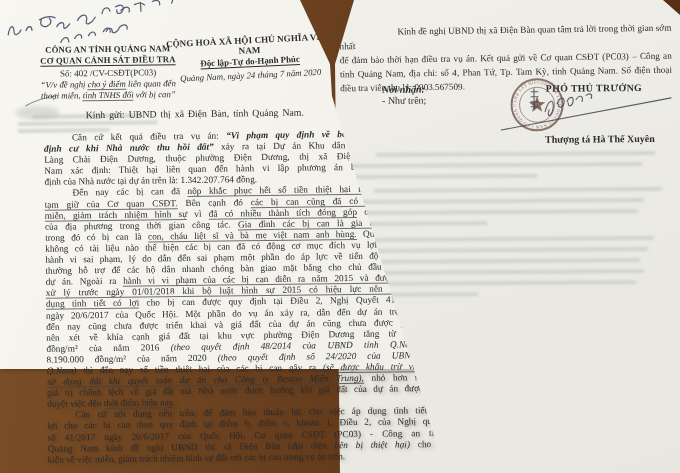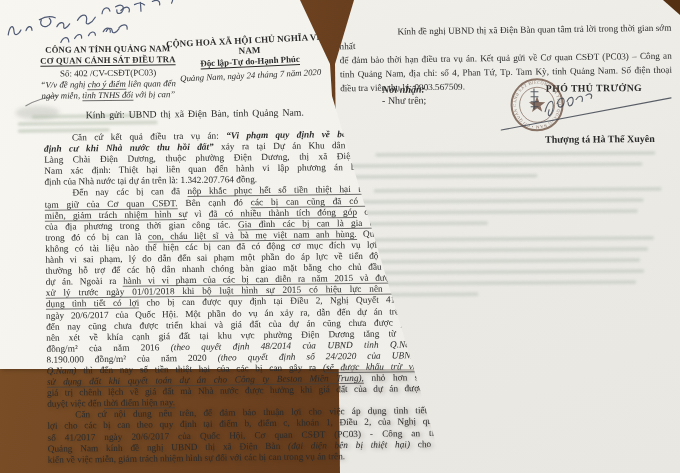--- a/index.html
+++ b/index.html
@@ -140,21 +140,21 @@
           <div class="gbar" style="margin-left: 14px; width: 110px;"></div>
           <div class="gbar" style="margin-left: 0px; width: 140px;"></div>
           <div class="gbar" style="margin-left: 0px; width: 92px;"></div>
         </div>
 
       <div class="hdr-left">
           <div class="ln hb"><span>CÔNG AN TỈNH QUẢNG NAM</span></div>
           <div class="ln hb tu"><span>CƠ QUAN CẢNH SÁT ĐIỀU TRA</span></div>
           <div class="ln hs"><span>Số: 402 /CV-CSĐT(PC03)</span></div>
           <div class="ln hi"><span>“V/v đề nghị </span><span class="u">cho ý điểm</span><span> liên quan đến</span></div>
-          <div class="ln hi"><span>ngày miễn, </span><span class="u">tình TNHS đối</span><span> với bị can”</span></div>
+          <div class="ln hi"><span>thoại miễn, </span><span class="u">tình TNHS đối</span><span> với bị can”</span></div>
         </div>
 
       <div class="hdr-right">
           <div class="ln rb"><span>CỘNG HOÀ XÃ HỘI CHỦ NGHĨA VIỆT NAM</span></div>
           <div class="ln rm tu"><span>Độc lập-Tự do-Hạnh Phúc</span></div>
           <div class="ln rd"><span>Quảng Nam, ngày 24 tháng 7 năm 2020</span></div>
         </div>
 
       <div class="salutation">
           <div class="ln"><span>Kính gửi:  UBND thị xã Điện Bàn, tỉnh Quảng Nam.</span></div>

